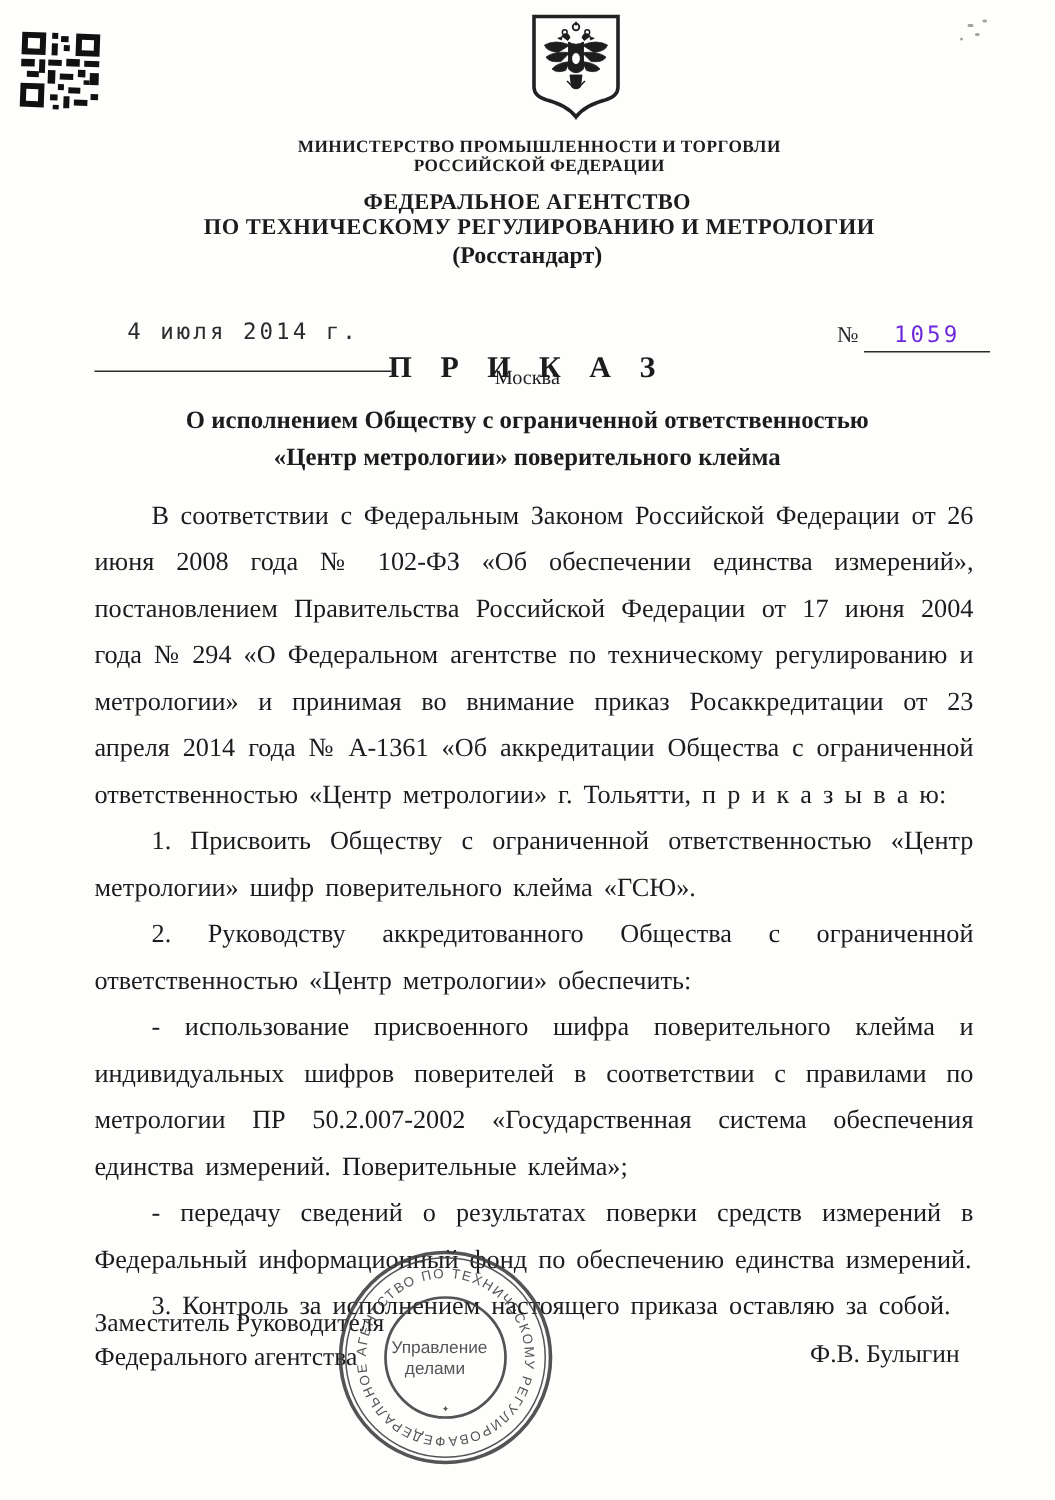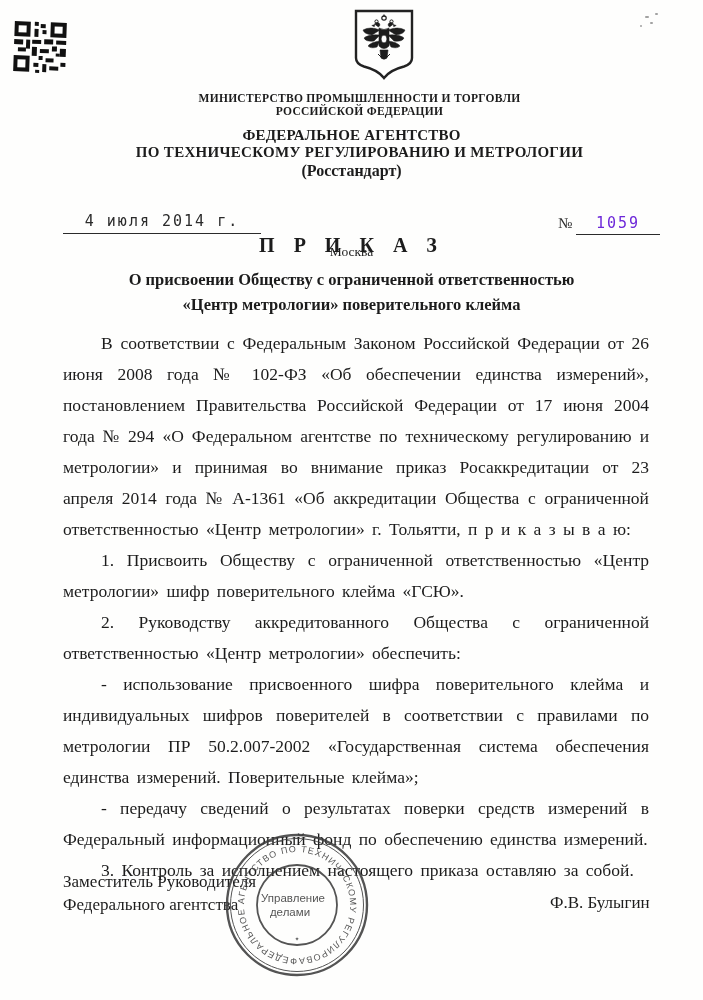--- a/index.html
+++ b/index.html
@@ -18,41 +18,41 @@
   .ministry{font-size:11.5px;font-weight:bold;letter-spacing:.3px;padding-left:16px;}
   .agency{font-size:15px;font-weight:bold;margin-top:9px;letter-spacing:.2px;}
   .agency-short{font-size:16px;font-weight:bold;margin-top:2px;}
   
   .doc-type{position:absolute;top:186px;left:0;width:100%;text-align:center;
     font-size:20px;font-weight:bold;letter-spacing:7px;margin-top:48px;}
   .date-row{position:absolute;top:212px;left:0;width:100%;height:26px;}
   .date-val{
     position:absolute;left:63px;top:0;width:198px;text-align:center;
     font-family:"DejaVu Sans Mono",monospace;font-size:15px;color:#2b2b2b;
-    letter-spacing:2px;border-bottom:1.5px solid #2b2b2b;padding-bottom:3px;white-space:nowrap;
+    letter-spacing:2px;border-bottom:1.5px solid #2b2b2b;padding-bottom:17px;white-space:nowrap;
   }
   .num-block{position:absolute;left:558px;top:2px;font-size:15px;white-space:nowrap;}
   .num-sign{font-family:"Liberation Serif",serif;color:#2b2b2b;}
   .num-val{
     display:inline-block;width:84px;text-align:center;
     font-family:"DejaVu Sans Mono",monospace;font-size:15px;color:#6d28d9;
     letter-spacing:2px;border-bottom:1.5px solid #2b2b2b;padding-bottom:2px;
   }
   .city{position:absolute;top:244px;left:0;width:100%;text-align:center;font-size:13.5px;}
   .order-title{position:absolute;top:268px;left:0;width:100%;text-align:center;
     font-size:16.5px;font-weight:bold;line-height:1.5;}
   
   .body-text{
     position:absolute;top:328px;left:63px;width:586px;
     font-size:17.5px;line-height:31px;text-align:justify;word-spacing:3px;
   }
   .body-text p{margin:0;text-indent:38px;}
   
   .sig-position{position:absolute;left:63px;top:870px;font-size:17px;line-height:23px;}
-  .sig-name{position:absolute;left:540px;top:893px;font-size:17px;margin-left:10px;}
+  .sig-name{position:absolute;left:540px;top:893px;font-size:17px;}
   
   .stamp{position:absolute;left:222px;top:830px;opacity:.88;}
   .stamp text{fill:#3d3d3d;}
   .stamp-ring{stroke:#3d3d3d;fill:none;}
   .stamp-outer-text{font-family:"Liberation Sans",sans-serif;font-size:9px;letter-spacing:1.1px;}
   .stamp-inner-text{font-family:"Liberation Sans",sans-serif;font-size:11.5px;}
 </style>
 </head>
 <body>
 
@@ -142,21 +142,21 @@
     <span class="date-val">4  июля  2014 г.</span>
     <span class="num-block">
       <span class="num-sign">№</span>
       <span class="num-val">1059</span>
     </span>
   </div>
 
   <div class="city">Москва</div>
 
   <div class="order-title">
-    <div>О присвоении Обществу с ограниченной ответственностью</div>
+    <div>О исполнением Обществу с ограниченной ответственностью</div>
     <div>«Центр метрологии»  поверительного клейма</div>
   </div>
 
   <div class="body-text">
     <p>В соответствии с Федеральным Законом Российской Федерации от 26 июня 2008 года № 102-ФЗ «Об обеспечении единства измерений», постановлением Правительства Российской Федерации от 17 июня 2004 года № 294 «О Федеральном агентстве по техническому регулированию и метрологии» и принимая во внимание приказ Росаккредитации от 23 апреля 2014 года № А-1361 «Об аккредитации Общества с ограниченной ответственностью «Центр метрологии» г. Тольятти, п р и к а з ы в а ю:</p>
     <p>1. Присвоить Обществу с ограниченной ответственностью «Центр метрологии» шифр поверительного клейма «ГСЮ».</p>
     <p>2. Руководству аккредитованного Общества с ограниченной ответственностью «Центр метрологии» обеспечить:</p>
     <p>- использование присвоенного шифра поверительного клейма и индивидуальных шифров поверителей в соответствии с правилами по метрологии ПР 50.2.007-2002 «Государственная система обеспечения единства измерений. Поверительные клейма»;</p>
     <p>- передачу сведений о результатах поверки средств измерений в Федеральный информационный фонд по обеспечению единства измерений.</p>
     <p>3. Контроль за исполнением настоящего приказа оставляю за собой.</p>

